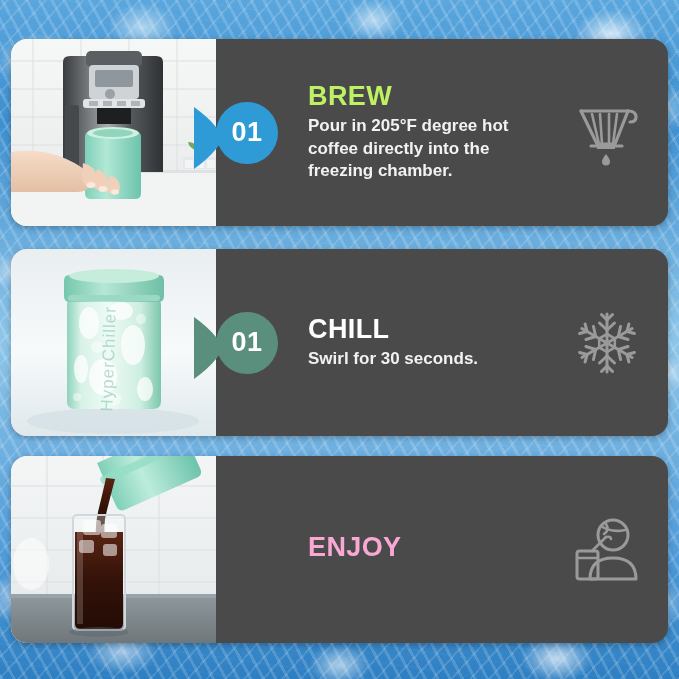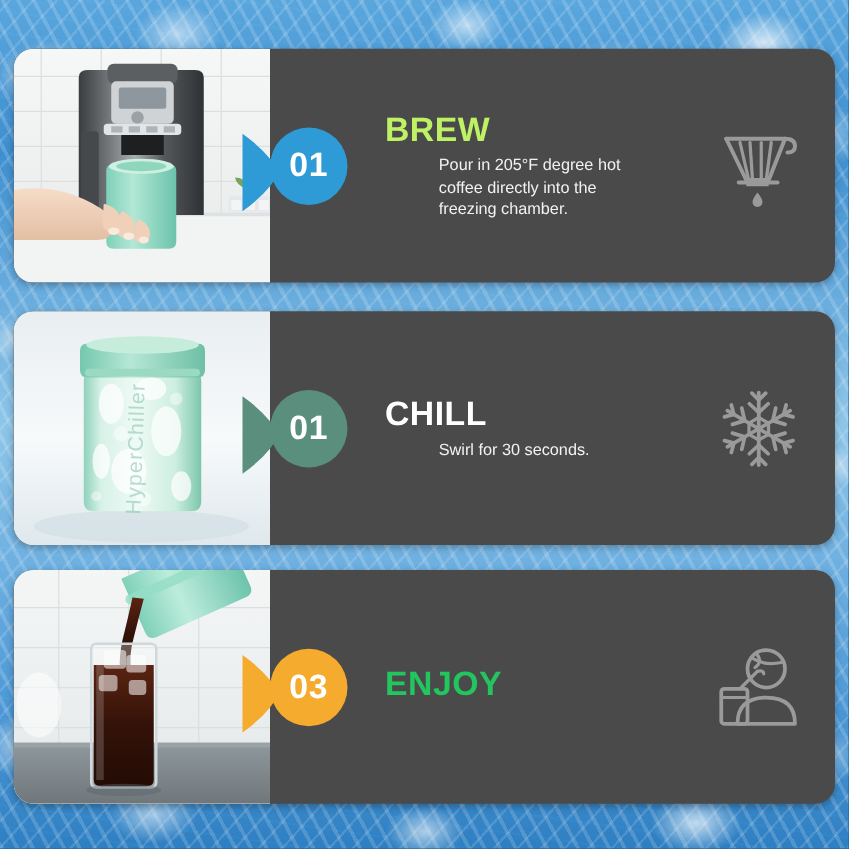--- a/index.html
+++ b/index.html
@@ -117,26 +117,25 @@
     max-width: 270px;
   }
   .step-title {
     font-size: 27px;
     font-weight: bold;
     letter-spacing: .4px;
     line-height: 1.05;
     margin-bottom: 5px;
   }
   .step-desc {
-    font-size: 13px;
-    font-weight: normal;
+    font-size: 17px;
+    font-weight: bold;
     line-height: 1.33;
     color: #f2f2f2;
     white-space: pre-line;
-    margin-left: 43px;
   }
 
   
   .step-icon {
     position: absolute;
     right: 22px;
     top: 50%;
     transform: translateY(-50%);
     width: 78px;
     height: 78px;
@@ -404,30 +403,23 @@
           <rect x="92" y="88" width="14" height="12" rx="3"></rect>
         </g>
         <rect x="66" y="76" width="6" height="92" fill="#ffffff" opacity=".18"></rect>
         <ellipse cx="88" cy="176" rx="30" ry="5" fill="#5c6468" opacity=".45"></ellipse>
 
         <ellipse cx="20" cy="108" rx="18" ry="26" fill="#ffffff" opacity=".55"></ellipse>
       </svg>
     </div>
 
     <div class="content">
-      <div class="badge-wrap">
-        <svg viewBox="0 0 84 72" aria-hidden="true">
-          <path d="M0 10 q14 10 22 20 q5 7 5 6 h8 v10 h-8 q0 -1 -5 6 q-8 10 -22 20 z" fill="#f5ab2e"></path>
-          <circle cx="53" cy="36" r="31" fill="#f5ab2e"></circle>
-        </svg>
-        <div class="badge-num">03</div>
-      </div>
 
       <div class="textblock">
-        <div class="step-title" style="color:#22c55e">ENJOY</div>
+        <div class="step-title" style="color:#f9a8d4">ENJOY</div>
       </div>
 
       <div class="step-icon">
         <svg viewBox="0 0 78 78" fill="none" stroke="#9a9a9a" stroke-width="3" stroke-linecap="round" stroke-linejoin="round" aria-hidden="true">
           <circle cx="45" cy="24" r="15"></circle>
           <path d="M33 15 q10 7 24 4" stroke-width="2.6"></path>
           <path d="M38 13 q4 6 -2 10" stroke-width="2.6"></path>
           <path d="M22 68 q0 -21 23 -21 q23 0 23 21z"></path>
           <rect x="9" y="40" width="21" height="28" rx="2.5"></rect>
           <path d="M9 47 H30" stroke-width="2.4"></path>

